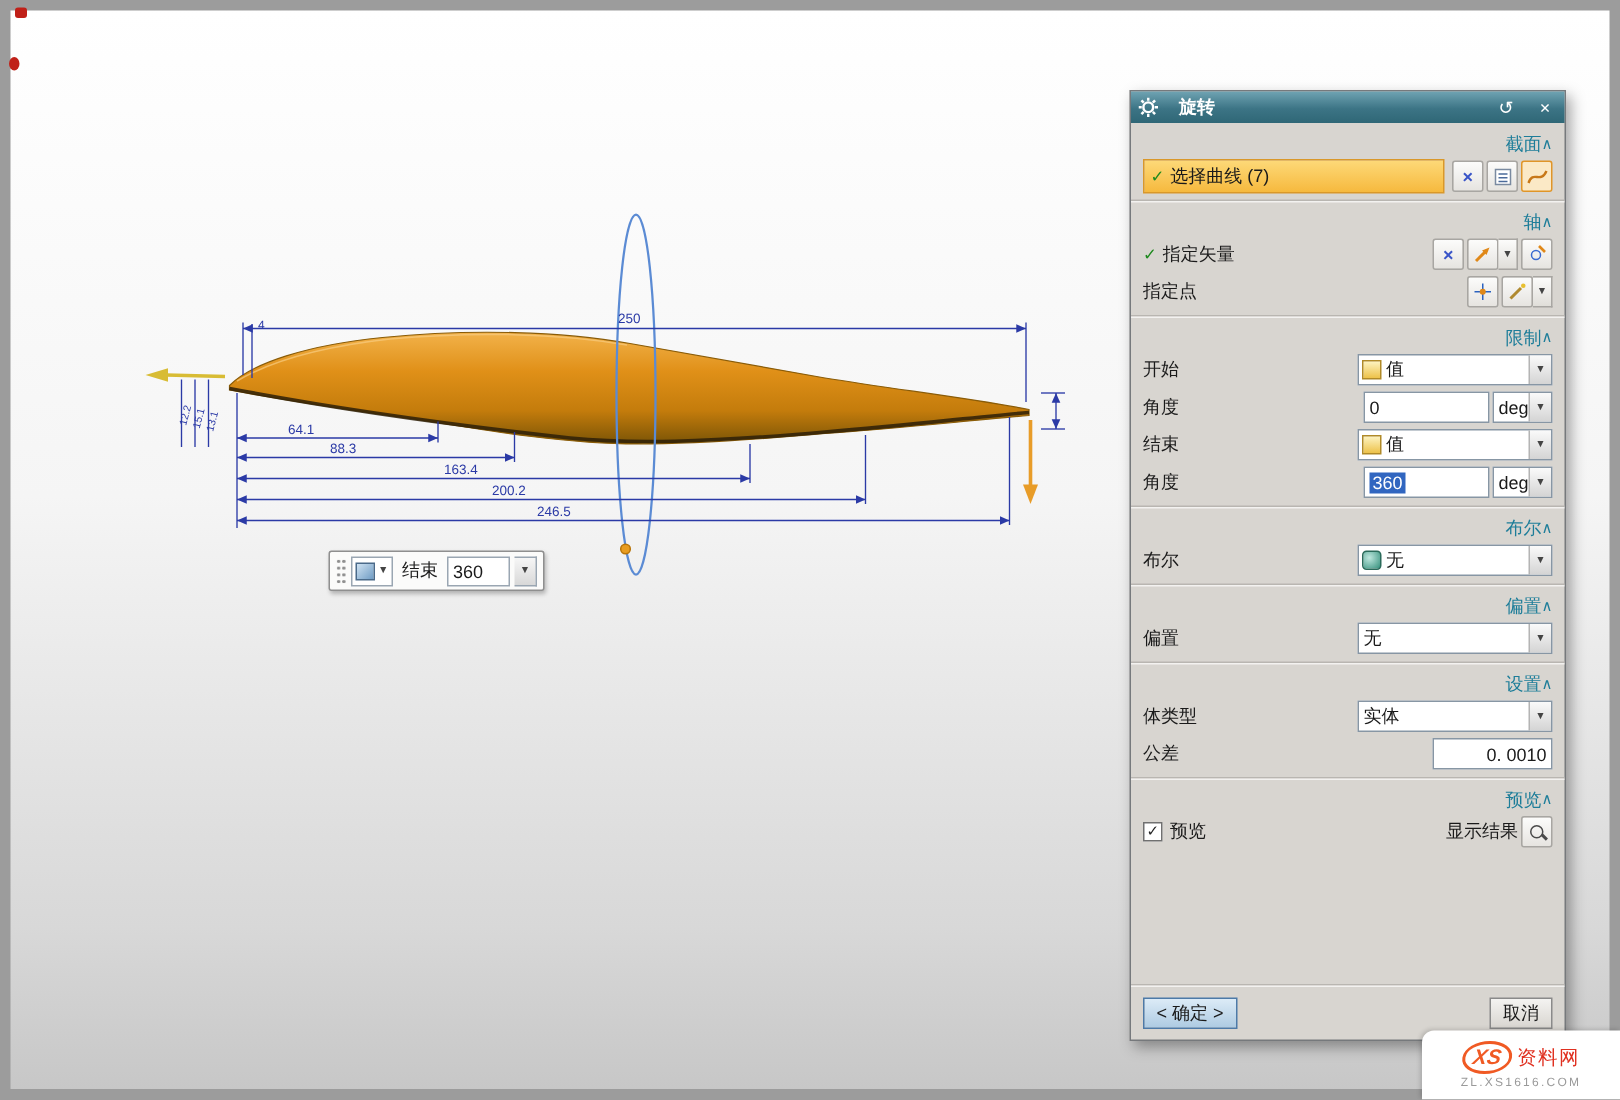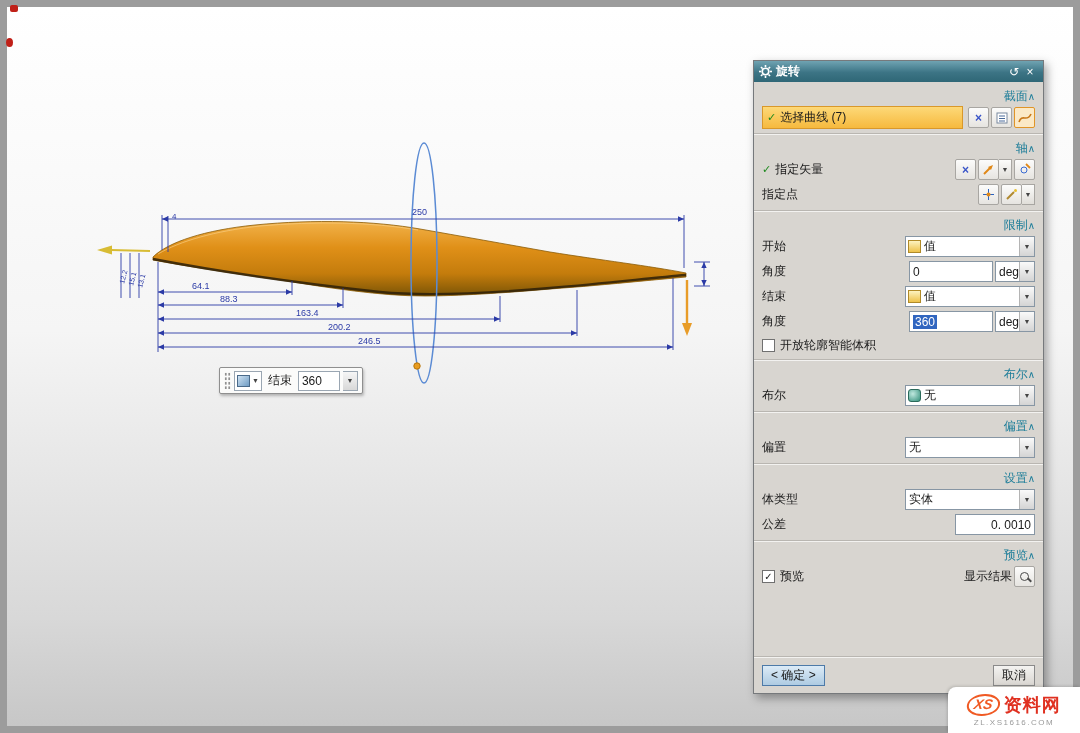--- a/index.html
+++ b/index.html
@@ -16,21 +16,21 @@
   .grip{width:7px;height:17px;background-image:radial-gradient(circle,#909090 1px,transparent 1.2px);background-size:3.5px 4.5px;}
   .mt-dd{display:flex;align-items:center;height:20px;border:1px solid #9aa6b2;background:#fff;padding:0 2px;gap:2px;}
   .mt-ico{width:13px;height:12px;background:linear-gradient(135deg,#cfe2f2,#6f9cc4);border:1px solid #4a6a8a;}
   .arr{font-size:7px;color:#444;line-height:1;}
   .mt-lbl{padding:0 3px;white-space:nowrap;}
   .mt-inp{width:42px;height:20px;border:1px solid #9aa6b2;background:#fff;display:flex;align-items:center;padding:0 3px;}
   .mt-arw{width:15px;height:20px;border:1px solid #9aa6b2;border-left:none;background:linear-gradient(#f6f6f6,#d8d8d8);display:flex;align-items:center;justify-content:center;}
 
   
   .dialog{position:absolute;left:753px;top:60px;width:291px;height:634px;background:#d8d5d0;border:1px solid #76797c;box-shadow:3px 4px 9px rgba(0,0,0,.35);display:flex;flex-direction:column;z-index:3;}
-  .titlebar{height:21px;flex:0 0 auto;background:linear-gradient(#6fa3b2,#3c7485 55%,#2f6776);display:flex;align-items:center;color:#fff;font-weight:bold;padding:0 5px;gap:0;}
+  .titlebar{height:21px;flex:0 0 auto;background:linear-gradient(#6fa3b2,#3c7485 55%,#2f6776);display:flex;align-items:center;color:#fff;font-weight:bold;padding:0 5px;gap:10px;}
   .tb-title{margin-left:4px;white-space:nowrap;}
   .tb-sp{flex:1;}
   .tb-btn{width:16px;height:16px;display:flex;align-items:center;justify-content:center;color:#fff;font-weight:normal;font-size:12px;cursor:default;}
   .dlg-body{flex:1;display:flex;flex-direction:column;padding:3px 6px 6px;}
   .sec-h{display:flex;align-items:center;justify-content:flex-end;color:#1d7d99;height:20px;padding:2px 2px 0;flex:0 0 auto;}
   .chev{color:#1d7d99;font-size:10px;}
   .hr{border-top:1px solid #b9b6b1;border-bottom:1px solid #f3f2f0;margin:3px -6px 2px;flex:0 0 auto;}
   .row{display:flex;align-items:center;height:25px;padding:0 2px;flex:0 0 auto;}
   .row.short{height:22px;}
   .lbl{white-space:nowrap;}
@@ -56,21 +56,21 @@
   .mag{position:relative;width:9px;height:9px;border:1.5px solid #4a4a4a;border-radius:50%;display:inline-block;}
   .mag::after{content:"";position:absolute;width:5px;height:2px;background:#4a4a4a;transform:rotate(45deg);right:-4px;bottom:-1px;}
   .btnrow{display:flex;justify-content:space-between;gap:20px;padding:5px 2px 1px;flex:0 0 auto;}
   .btn{height:21px;padding:0 8px;display:flex;align-items:center;border:1px solid #8a8a8a;background:linear-gradient(#f4f3f1,#d9d6d1);white-space:nowrap;}
   .btn.ok{border:1px solid #4d7aa8;background:linear-gradient(#dcebf7,#aecbe2);}
 
   
   .watermark{position:absolute;right:0;bottom:0;width:132px;height:46px;background:#fff;border-top-left-radius:8px;z-index:5;display:flex;flex-direction:column;align-items:center;justify-content:center;box-shadow:-1px -1px 3px rgba(0,0,0,.15);}
   .wm-row{display:flex;align-items:center;gap:4px;}
   .wm-logo{color:#f05a24;font-style:italic;font-weight:bold;font-size:14px;border:2px solid #f05a24;border-radius:50%;padding:0 5px;transform:skewX(-10deg);line-height:1.25;}
-  .wm-site{color:#e03020;font-weight:bold;font-size:18px;letter-spacing:1px;}
+  .wm-site{color:#e03020;font-weight:normal;font-size:13px;letter-spacing:1px;}
   .wm-url{color:#9a9a9a;font-size:8px;letter-spacing:1.5px;margin-top:1px;}
 </style>
 </head>
 <body>
 
 <div class="viewport"></div>
 
 <span class="artifact a1"></span>
 <span class="artifact a2"></span>
 
@@ -306,24 +306,20 @@
       <span class="inp angle">
           <span class="seltext">360</span>
         </span>
       <span class="dd dd-sm">
         <span class="t">deg</span>
         <span class="aw">
             <span class="arr">▼</span>
           </span>
       </span>
     </div>
-    <div class="row short">
-      <span class="cb"></span>
-      <span class="lbl">开放轮廓智能体积</span>
-    </div>
 
     <div class="hr"></div>
 
     <div class="sec-h">
       <span>布尔</span>
       <span class="chev">∧</span>
     </div>
     <div class="row">
       <span class="lbl">布尔</span>
       <span class="sp"></span>

